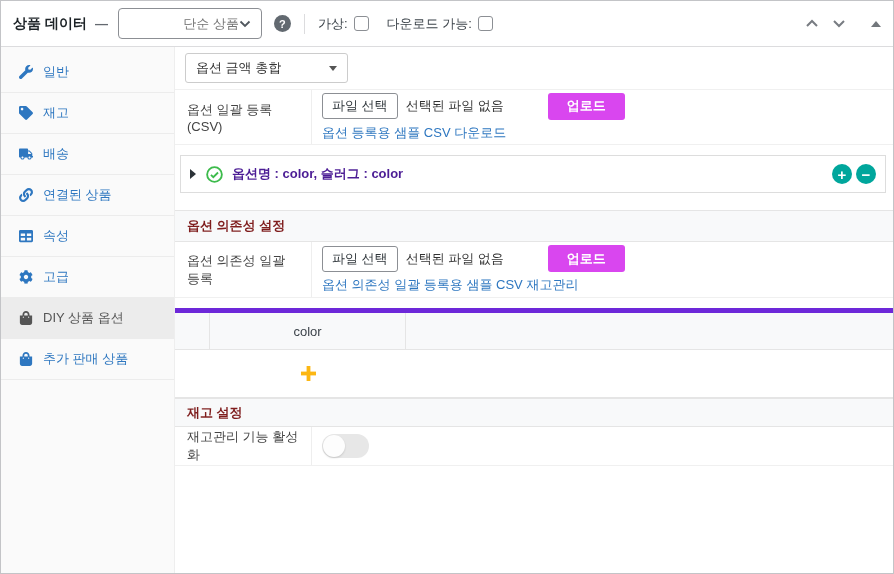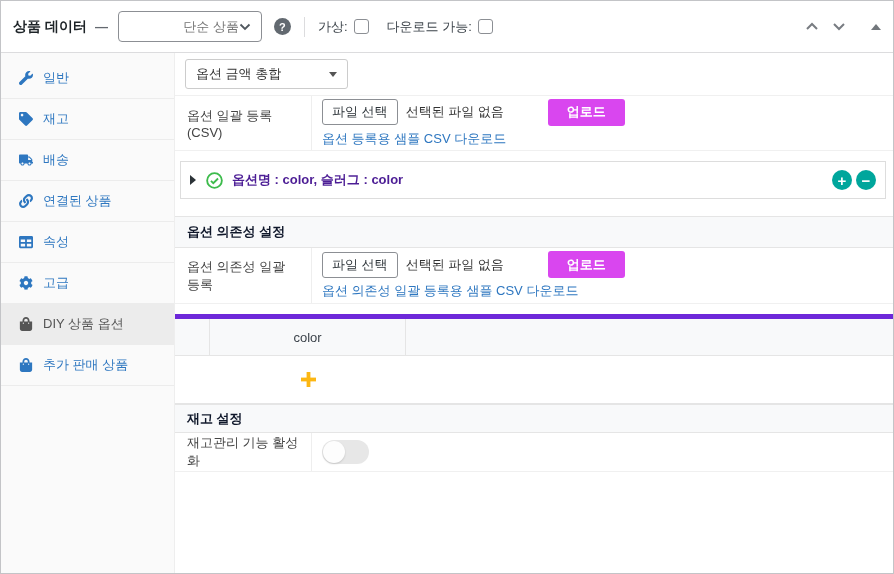--- a/index.html
+++ b/index.html
@@ -1,20 +1,20 @@
 <!DOCTYPE html>
 <html><head>
 <meta charset="utf-8">
 <style>
   * { margin:0; padding:0; box-sizing:border-box; }
   body { background:#f0f0f1; font-family:"Liberation Sans","DejaVu Sans",sans-serif; }
   .panel { width:894px; height:574px; background:#fff; border:1px solid #c3c4c7; font-size:13px; color:#333; overflow:hidden; }
 
   
-  .panel-header { height:52px; display:flex; align-items:center; padding:0 12px; border-bottom:1px solid #dcdcde; background:#fff; }
+  .panel-header { height:46px; display:flex; align-items:center; padding:0 12px; border-bottom:1px solid #dcdcde; background:#fff; }
   .panel-title { font-size:14px; font-weight:bold; color:#1d2327; }
   .title-dash { color:#646970; font-weight:bold; margin:0 4px 0 8px; }
   .type-select { width:144px; height:31px; border:1px solid #8c8f94; border-radius:4px; background:#fff; display:flex; align-items:center; justify-content:flex-end; padding:0 10px; margin-left:6px; color:#737373; cursor:pointer; }
   .help-tip { width:17px; height:17px; border-radius:50%; background:#626970; color:#fff; font-size:11px; font-weight:bold; display:flex; align-items:center; justify-content:center; margin-left:12px; cursor:pointer; }
   .hdr-divider { width:1px; height:20px; background:#dcdcde; margin:0 13px; }
   .hdr-check-group { display:flex; align-items:center; }
   .hdr-check-label { color:#3c434a; }
   .hdr-checkbox { width:15px; height:15px; border:1px solid #8c8f94; border-radius:3px; background:#fff; margin-left:6px; cursor:pointer; }
   .gap18 { width:18px; }
   .hdr-right { margin-left:auto; display:flex; align-items:center; gap:13px; }
@@ -53,21 +53,21 @@
   .sample-link { color:#2e77c0; cursor:pointer; }
 
   
   .option-box { margin:10px 7px 17px 5px; height:38px; border:1px solid #ddd; background:#fff; display:flex; align-items:center; padding:0 9px; }
   .expand-caret { width:0; height:0; border-top:5px solid transparent; border-bottom:5px solid transparent; border-left:6px solid #2c3338; margin-right:10px; cursor:pointer; }
   .option-summary { font-weight:bold; color:#4c1d95; margin-left:9px; }
   .box-spacer { flex:1; }
   .round-btn { width:20px; height:20px; border-radius:50%; background:#00a69c; color:#fff; display:flex; align-items:center; justify-content:center; font-size:15px; font-weight:bold; line-height:1; cursor:pointer; }
   .round-btn + .round-btn { margin-left:4px; }
 
-  .section-header { height:32px; background:#f8f9fa; border-top:1px solid #e5e5e5; border-bottom:1px solid #e5e5e5; display:flex; align-items:center; padding:0 12px; font-weight:bold; color:#0f172a; }
+  .section-header { height:32px; background:#f8f9fa; border-top:1px solid #e5e5e5; border-bottom:1px solid #e5e5e5; display:flex; align-items:center; padding:0 12px; font-weight:bold; color:#7f1d1d; }
   .section-header.slim { height:29px; }
   .mt10 { margin-top:10px; } .mt4 { margin-top:0; }
 
   
   .dep-table { border-top:5px solid #6d28d9; border-bottom:1px solid #e5e5e5;text-align:right; }
   .dep-thead { display:flex; height:37px; background:#f8f9fa; border-bottom:1px solid #e5e5e5; }
   .dep-th1 { width:35px; border-right:1px solid #e5e5e5; }
   .dep-th2 { width:196px; border-right:1px solid #e5e5e5; display:flex; align-items:center; justify-content:center; color:#3c434a; }
   .dep-th3 { flex:1; }
   .dep-tbody { display:flex; height:47px; align-items:center; background:#fff; }
@@ -209,21 +209,21 @@
       </div>
 
       <div class="form-row h56">
         <div class="form-label">옵션 의존성 일괄 등록</div>
         <div class="form-field file-col">
           <div class="file-line">
             <span class="file-btn">파일 선택</span>
             <span class="file-status">선택된 파일 없음</span>
             <span class="upload-btn">업로드</span>
           </div>
-          <span class="sample-link">옵션 의존성 일괄 등록용 샘플 CSV 다운로드</span>
+          <span class="sample-link">옵션 의존성 일괄 등록용 샘플 CSV 재고관리</span>
         </div>
       </div>
 
       <div class="dep-table mt10">
         <div class="dep-thead">
           <div class="dep-th1"></div>
           <div class="dep-th2">color</div>
           <div class="dep-th3"></div>
         </div>
         <div class="dep-tbody">

